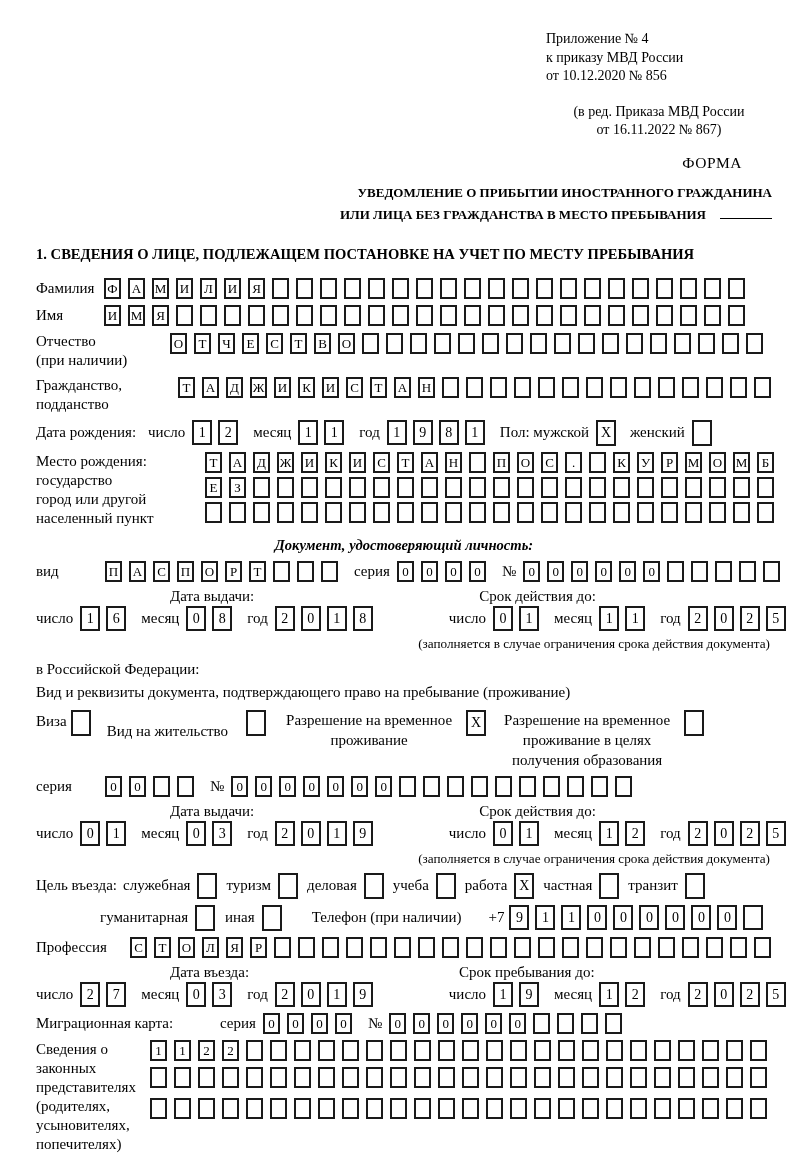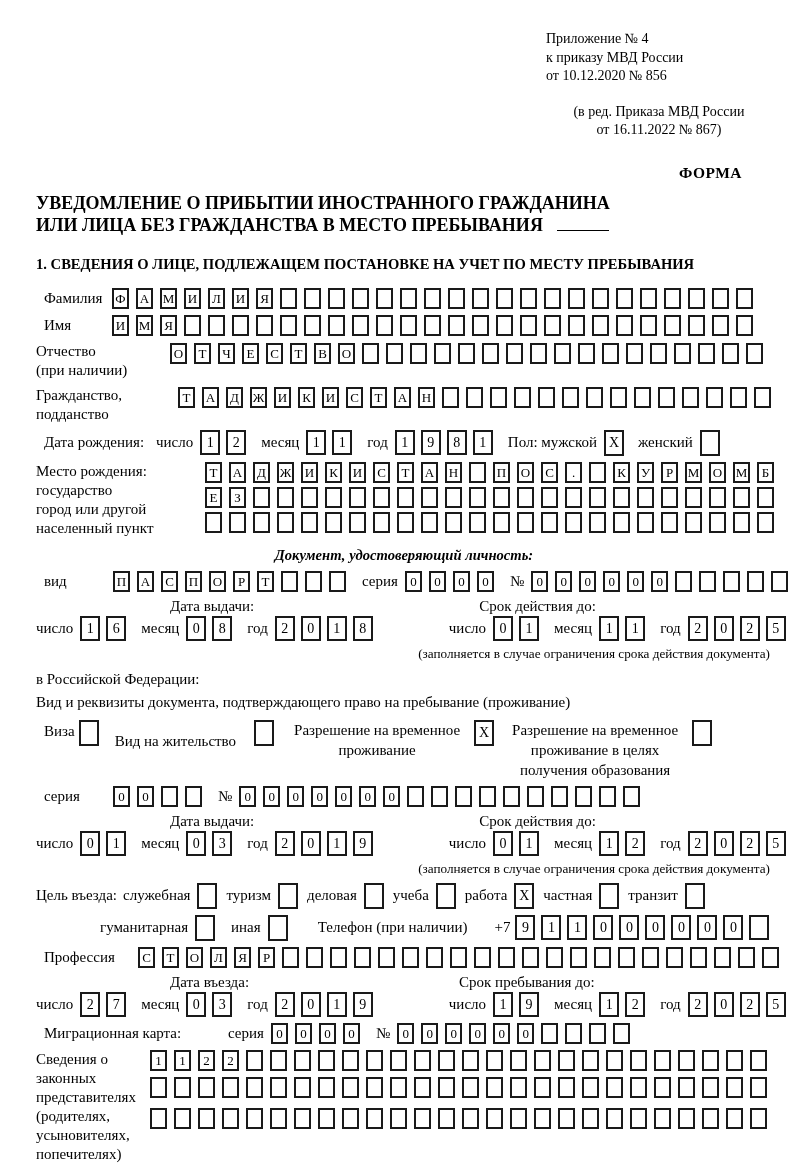--- a/index.html
+++ b/index.html
@@ -3,27 +3,27 @@
 <meta charset="utf-8">
 <style>
   html,body{margin:0;padding:0;}
   body{
     width:800px;height:1163px;overflow:hidden;background:#ffffff;color:#000;
     font-family:"Liberation Serif","DejaVu Serif",serif;font-size:15px;
   }
   .page{padding:30px 28px 0 36px;}
   .hdr{margin-left:510px;font-size:14px;line-height:18.5px;}
   .hdr2{margin-top:17px;text-align:center;}
-  .forma{font-weight:bold;text-align:right;padding-right:30px;margin-top:24px;font-size:15.5px;letter-spacing:.5px;}
-  .title{text-align:left;font-weight:bold;font-size:18px;line-height:22px;margin-top:10px;}
+  .forma{font-weight:normal;text-align:right;padding-right:30px;margin-top:14px;font-size:15.5px;letter-spacing:.5px;}
+  .title{text-align:right;font-weight:bold;font-size:13px;line-height:22px;margin-top:10px;}
   .tline{display:inline-block;width:52px;height:2px;border-bottom:1.6px solid #000;margin-left:14px;}
   .sec{font-weight:bold;font-size:14.6px;margin-top:20px;margin-bottom:15px;white-space:nowrap;}
   .row{display:flex;align-items:center;margin-bottom:6px;}
   .mlrow{display:flex;align-items:flex-start;margin-bottom:6px;}
-  .lbl,.dlbl,.optlbl{flex:none;margin-left:8px;}
+  .lbl,.dlbl,.optlbl{flex:none;}
   .mlbl{flex:none;line-height:19px;}
   .cells{display:inline-flex;flex:none;}
   .cellrow{margin-bottom:4px;}
   .cell{box-sizing:border-box;flex:none;display:inline-block;width:17px;height:21px;border:2px solid #1a1a1a;
         margin-right:7px;text-align:center;font-size:13px;line-height:17px;background:#fff;}
   .cell.big{width:20px;height:25px;margin-right:6px;font-size:14px;line-height:21px;}
   .checkbox{box-sizing:border-box;flex:none;display:inline-block;width:20px;height:26px;border:2px solid #1a1a1a;
         text-align:center;font-size:14px;line-height:22px;background:#fff;}
   .dlbl{margin:0 7px 0 9px;}
   .first{margin-left:0;}
@@ -496,21 +496,21 @@
     <span class="checkbox">X</span>
     <span class="dlbl">частная</span>
     <span class="checkbox"></span>
     <span class="dlbl">транзит</span>
     <span class="checkbox"></span>
   </div>
 
   <div class="row">
     <span class="dlbl first" style="margin-left:64px">гуманитарная</span>
     <span class="checkbox"></span>
-    <span class="dlbl" style="margin-left:16px">иная</span>
+    <span class="dlbl" style="margin-left:10px">иная</span>
     <span class="checkbox"></span>
     <span class="dlbl" style="margin-left:30px">Телефон (при наличии)</span>
     <span class="dlbl" style="margin-left:20px;margin-right:5px">+7</span>
     <span class="cells">
         <span class="cell big">9</span>
         <span class="cell big">1</span>
         <span class="cell big">1</span>
         <span class="cell big">0</span>
         <span class="cell big">0</span>
         <span class="cell big">0</span>

